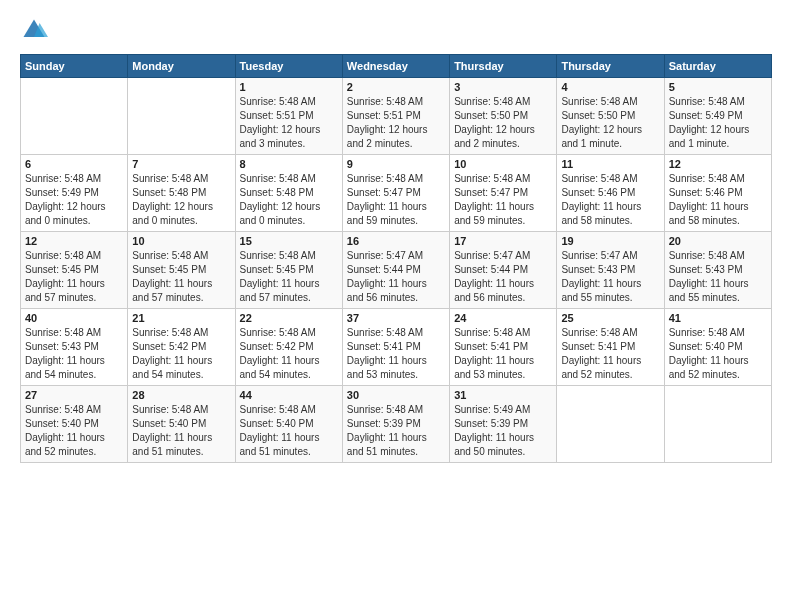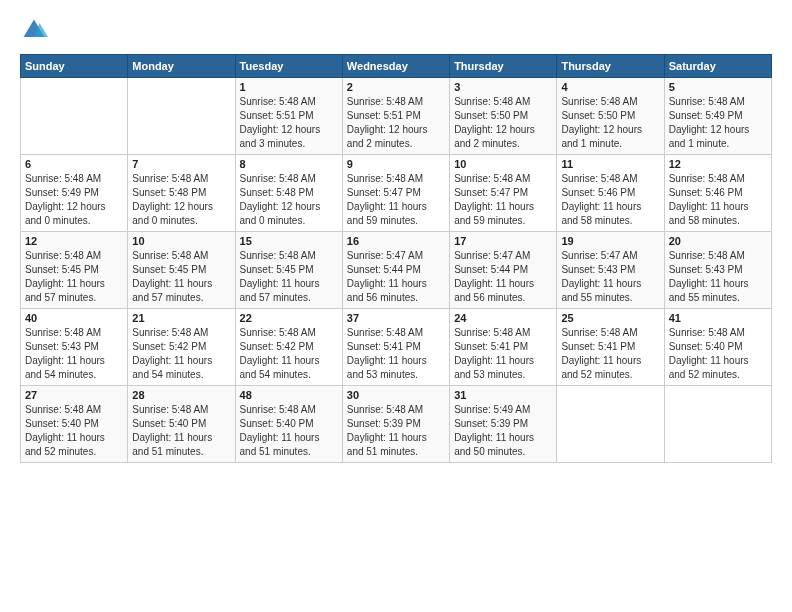--- a/index.html
+++ b/index.html
@@ -357,21 +357,21 @@
         </td>
           <td>
           <span class="day-num">28</span>
           <div class="day-info">
             Sunrise: 5:48 AM<br>
             Sunset: 5:40 PM<br>
             Daylight: 11 hours and 51 minutes.
           </div>
         </td>
           <td>
-          <span class="day-num">48</span>
+          <span class="day-num">44</span>
           <div class="day-info">
             Sunrise: 5:48 AM<br>
             Sunset: 5:40 PM<br>
             Daylight: 11 hours and 51 minutes.
           </div>
         </td>
           <td>
           <span class="day-num">30</span>
           <div class="day-info">
             Sunrise: 5:48 AM<br>

